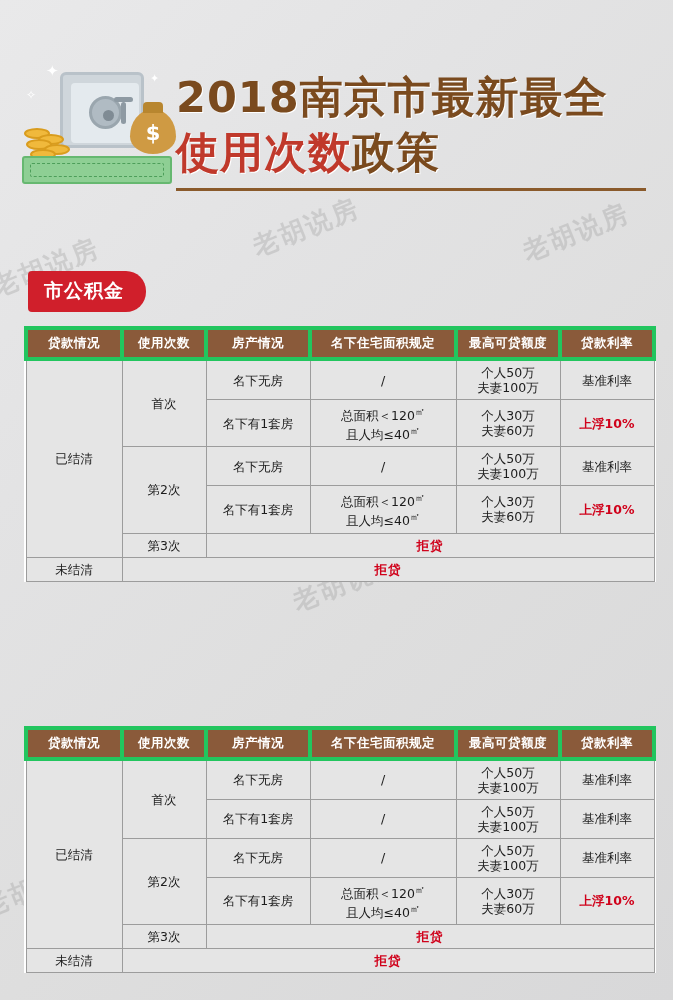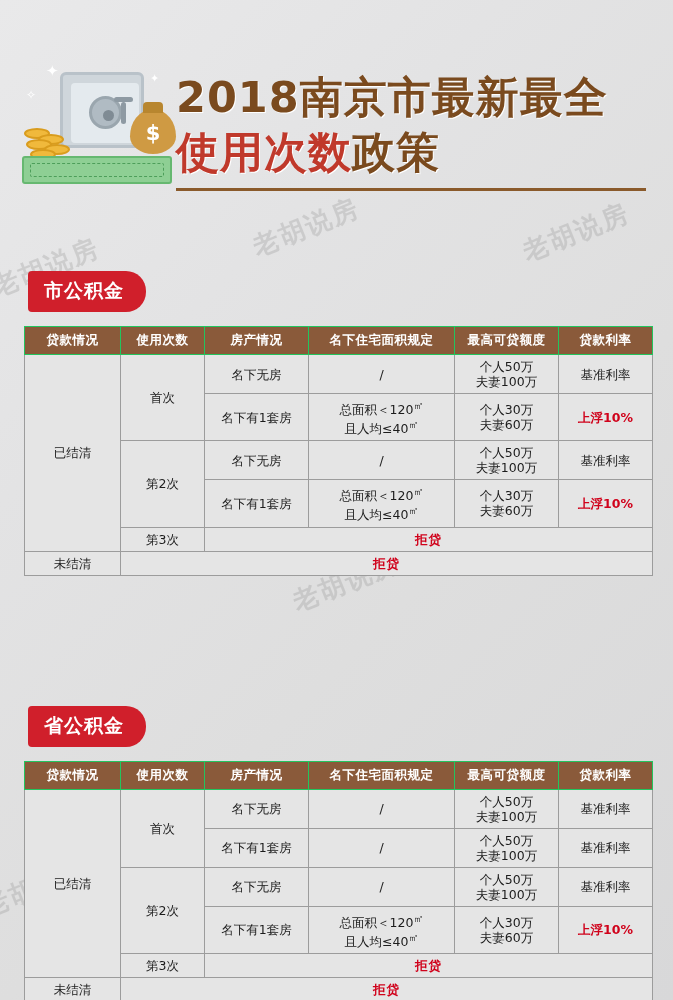--- a/index.html
+++ b/index.html
@@ -160,21 +160,21 @@
     background: #fff;
     font-family: "DejaVu Sans", sans-serif;
     table-layout: fixed;
   }
   th {
     background: #8a5a3a;
     color: #fff;
     font-size: 12.5px;
     font-weight: bold;
     padding: 5px 2px;
-    border: 1px solid #22c55e;
+    border: 4px solid #22c55e;
     text-align: center;
     letter-spacing: 0.5px;
   }
   td {
     border: 1px solid #9c9c9c;
     font-size: 12.5px;
     color: #1c1c1c;
     text-align: center;
     padding: 4px 3px;
     line-height: 15px;
@@ -289,21 +289,20 @@
       <tr>
         <td>未结清</td>
         <td colspan="5" class="reject">拒贷</td>
       </tr>
     </tbody>
   </table>
 </div>
 
 <div class="spacer-b"></div>
 <div class="section">
-  <div class="tag">省公积金</div>
   <table>
     <colgroup>
       <col style="width:96px">
         <col style="width:84px">
         <col style="width:104px">
       <col style="width:146px">
         <col style="width:104px">
         <col style="width:94px">
     </colgroup>
     <thead>

